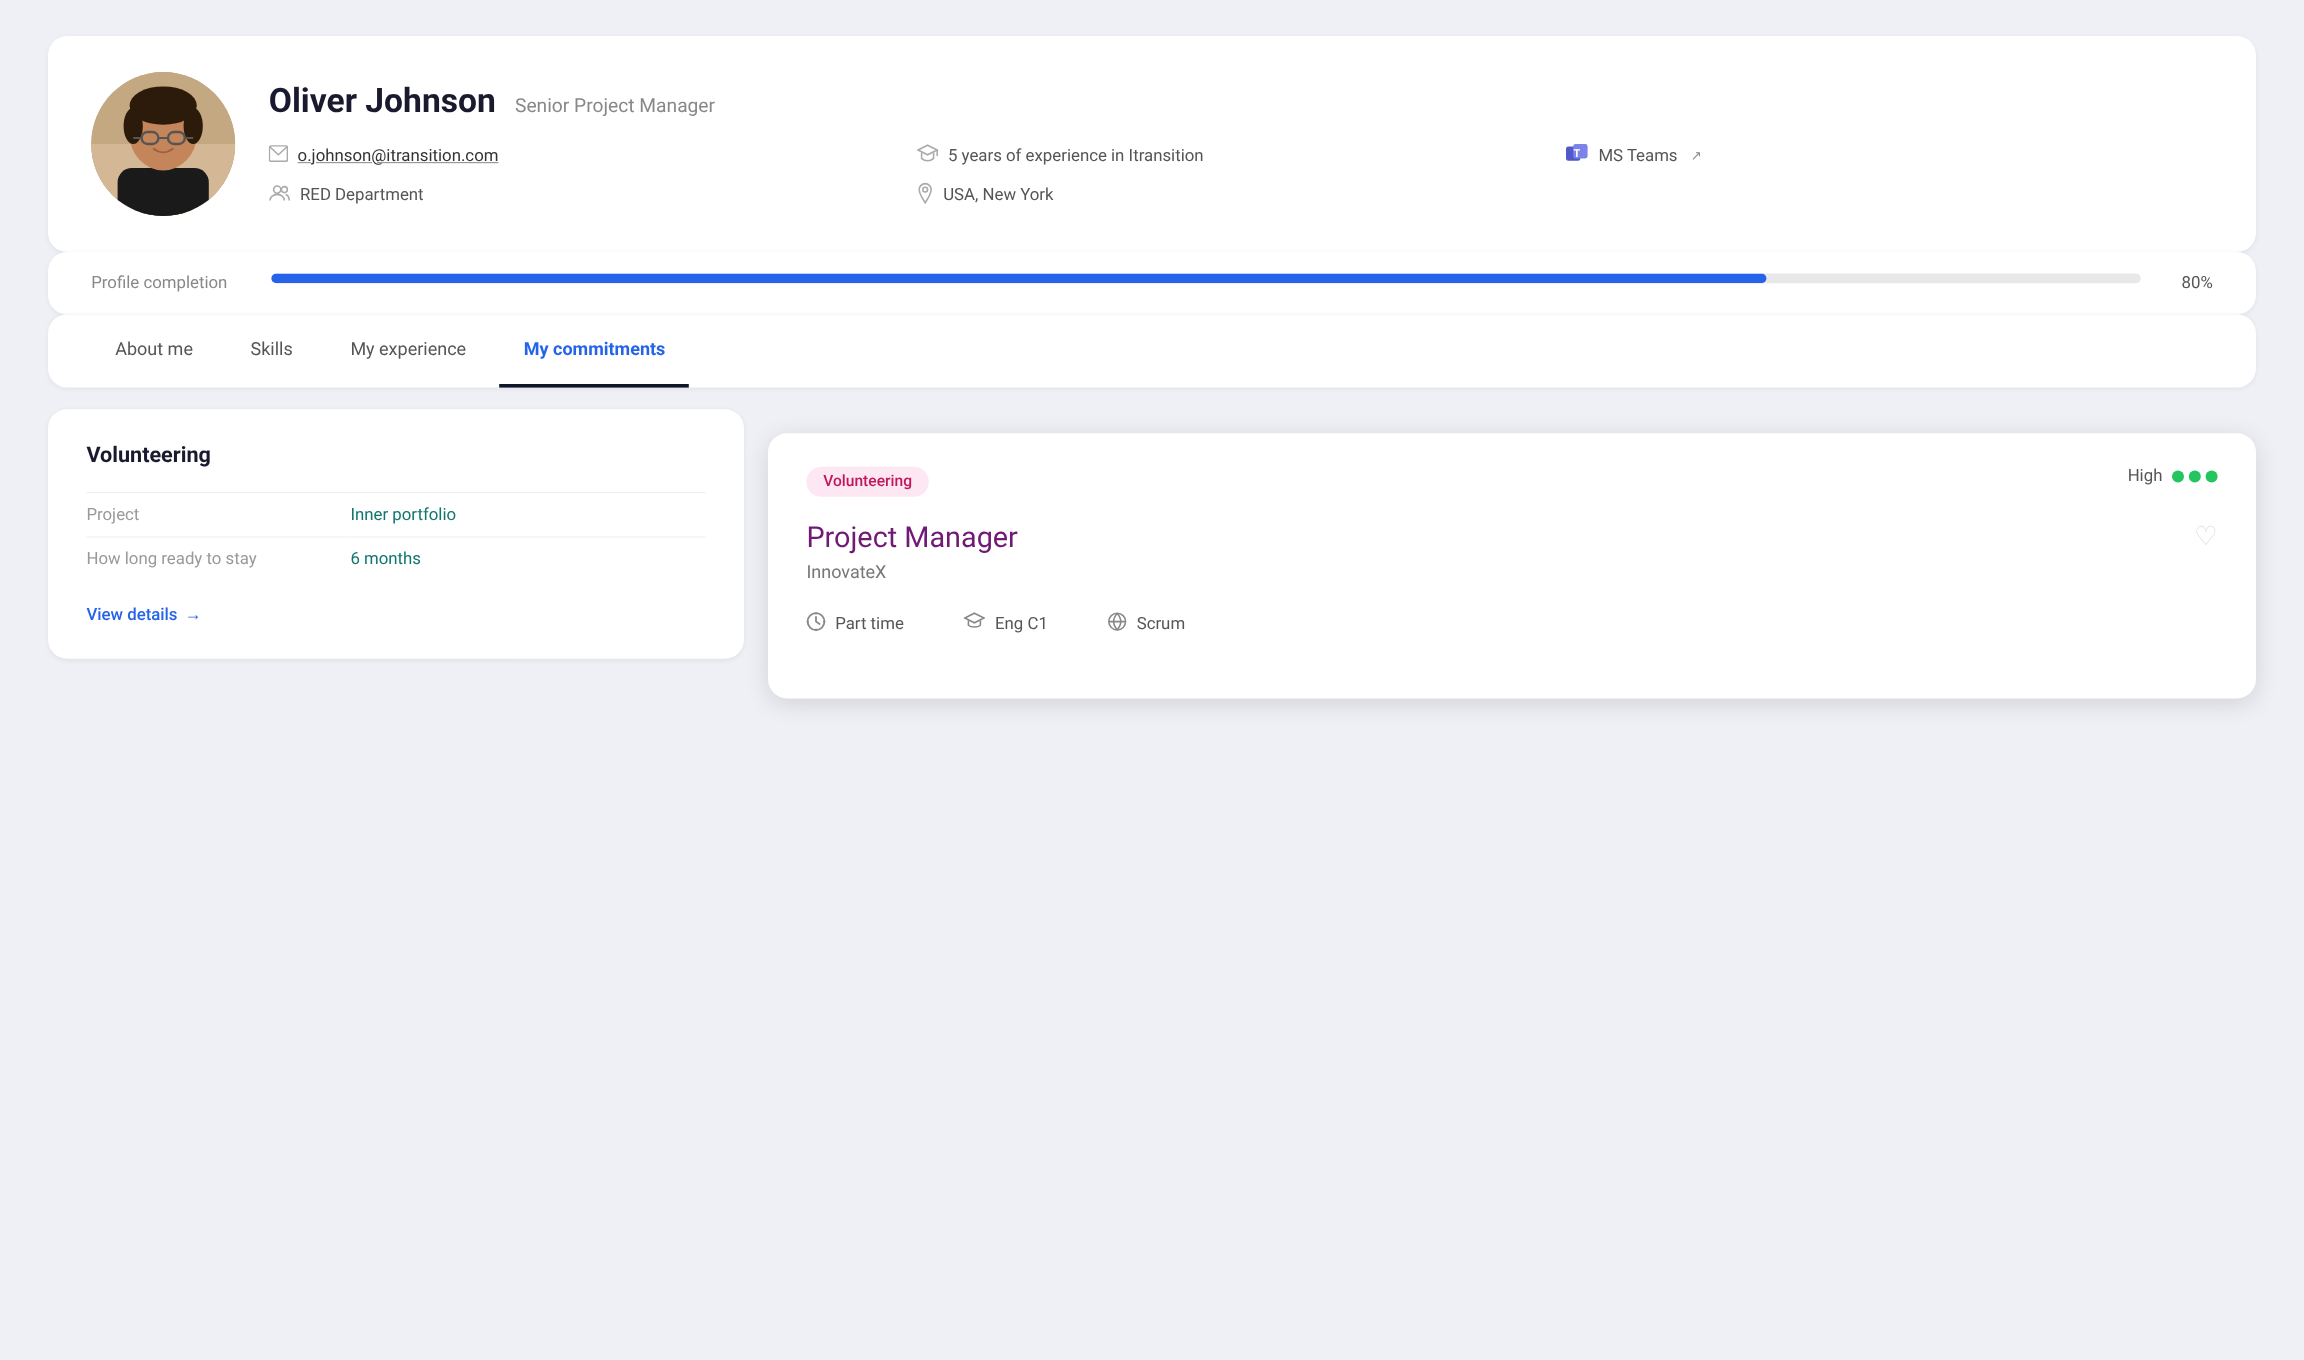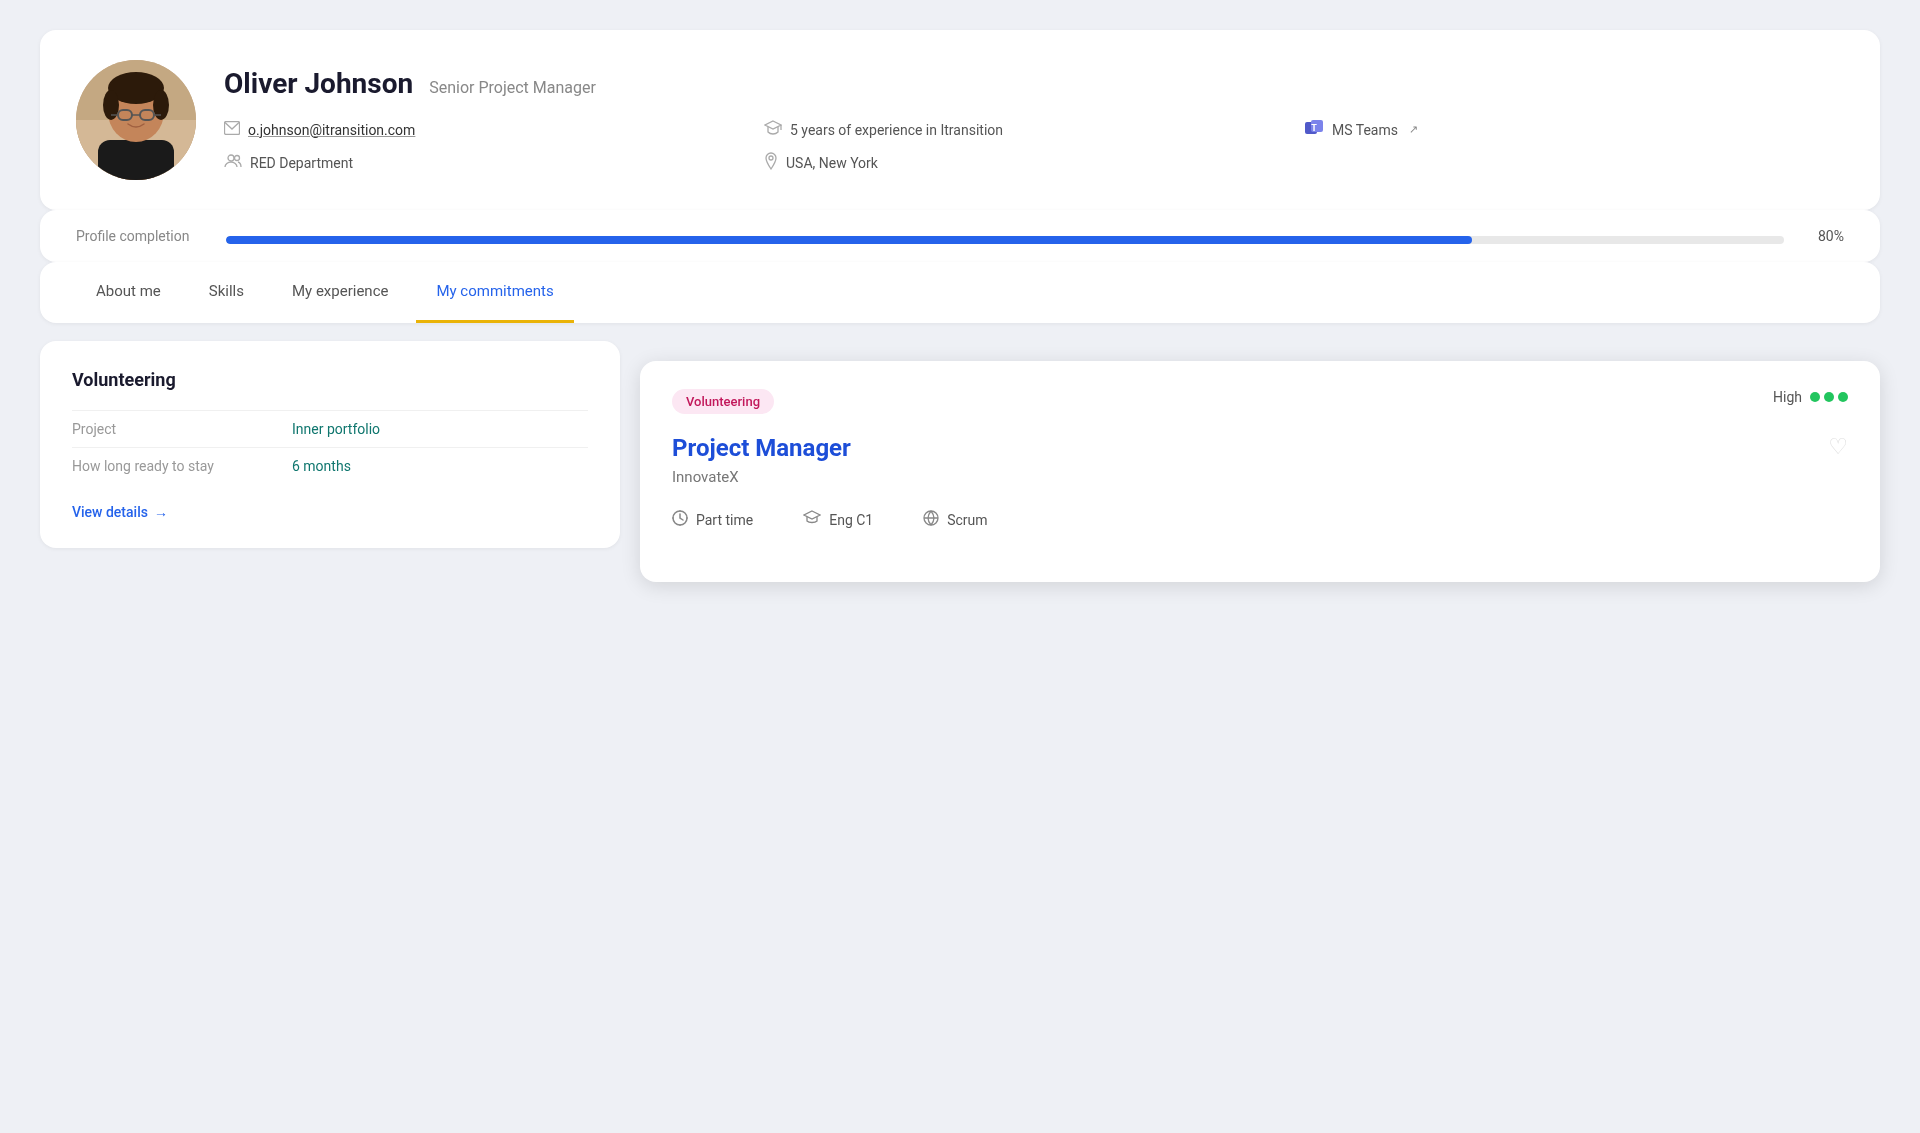--- a/index.html
+++ b/index.html
@@ -88,21 +88,21 @@
     .detail-link {
       color: #333;
       text-decoration: underline;
       text-decoration-color: #999;
       cursor: pointer;
     }
 
     
     .profile-completion-card {
       display: flex;
-      align-items: flex-end;
+      align-items: flex-start;
       gap: 20px;
       padding: 18px 36px;
     }
 
     .completion-label {
       font-size: 14px;
       color: #888;
       white-space: nowrap;
       min-width: 130px;
     }
@@ -149,22 +149,22 @@
       font-size: 15px;
       color: #555;
       cursor: pointer;
       border-bottom: 3px solid transparent;
       margin-right: 8px;
       white-space: nowrap;
     }
 
     .tab-item.active {
       color: #2563eb;
-      border-bottom: 3px solid #eab308;
-      font-weight: 400;
+      border-bottom: 3px solid #0f172a;
+      font-weight: 700;
     }
 
     
     .content-row {
       display: flex;
       gap: 20px;
       align-items: flex-start;
     }
 
     
@@ -267,22 +267,22 @@
 
     .job-title-row {
       display: flex;
       justify-content: space-between;
       align-items: flex-start;
       margin-bottom: 6px;
     }
 
     .job-title {
       font-size: 24px;
-      font-weight: 700;
-      color: #1d4ed8;
+      font-weight: 400;
+      color: #701a75;
     }
 
     .heart-icon {
       color: #ddd;
       font-size: 22px;
       cursor: pointer;
     }
 
     .job-company {
       font-size: 15px;

